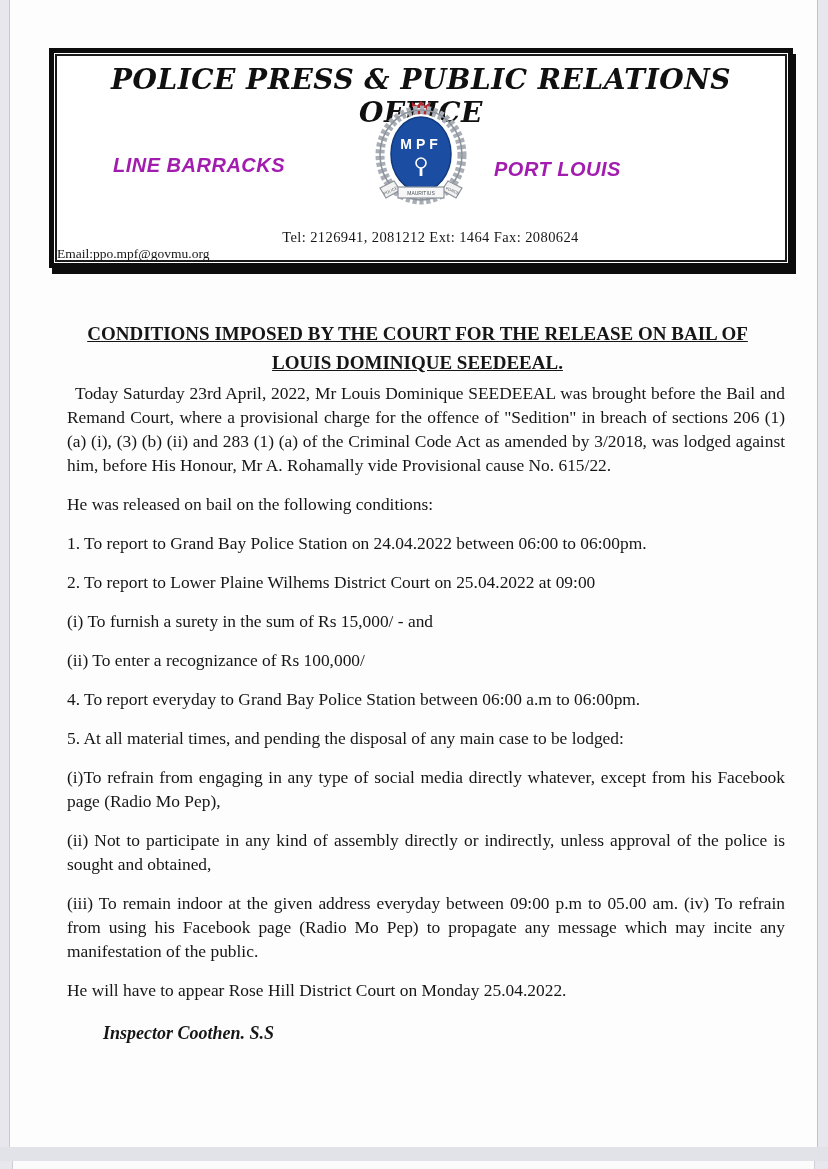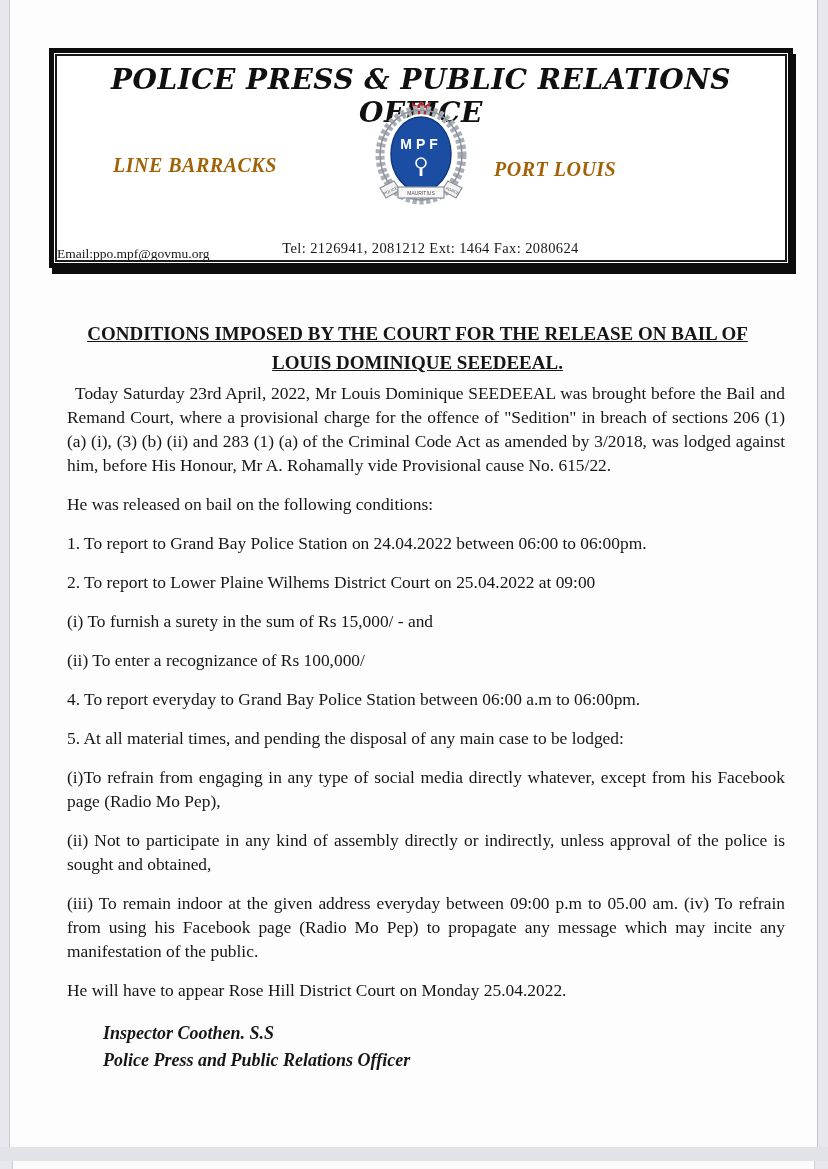--- a/index.html
+++ b/index.html
@@ -61,32 +61,32 @@
     letter-spacing: 0.5px;
     color: #101010;
   }
   .logo-wrap {
     position: absolute;
     top: 40px; left: 50%;
     transform: translateX(-50%);
   }
   .side-label {
     position: absolute;
-    font-family: Liberation Serif, serif;
+    font-family: Liberation Sans, sans-serif;
     font-style: italic;
     font-weight: bold;
     font-size: 20px;
     letter-spacing: 0.5px;
-    color: #a16207;
+    color: #a21caf;
   }
   .label-left  { left: 56px;  top: 98px; }
   .label-right { left: 437px; top: 102px; }
   .tel-line {
     position: absolute;
-    top: 184px; left: 0; width: 100%;
+    top: 173px; left: 0; width: 100%;
     text-align: center;
     font-size: 14.5px;
     letter-spacing: 0.4px;
     padding-left: 19px;
   }
   .email-line {
     position: absolute;
     top: 190px; left: 0; width: 100%;
     text-align: left;
     font-size: 13.5px;
@@ -194,20 +194,19 @@
       <p>(i) To furnish a surety in the sum of Rs 15,000/ - and</p>
       <p>(ii) To enter a recognizance of Rs 100,000/</p>
       <p>4. To report everyday to Grand Bay Police Station between 06:00 a.m to 06:00pm.</p>
       <p>5. At all material times, and pending the disposal of any main case to be lodged:</p>
       <p>(i)To refrain from engaging in any type of social media directly whatever, except from his Facebook page (Radio Mo Pep),</p>
       <p>(ii) Not to participate in any kind of assembly directly or indirectly, unless approval of the police is sought and obtained,</p>
       <p>(iii) To remain indoor at the given address everyday between 09:00 p.m to 05.00 am.  (iv) To refrain from using his Facebook page (Radio Mo Pep) to propagate any message  which may incite any manifestation of the public.</p>
       <p>He will have to appear Rose Hill District Court on Monday 25.04.2022.</p>
       <div class="signature">
         <div>Inspector Coothen. S.S</div>
-        <div>Police Press and Public Relations Officer</div>
       </div>
     </div>
 
 </div>
 
 <div class="gap-band"></div>
 <div class="next-page"></div>
 
 </body></html>

